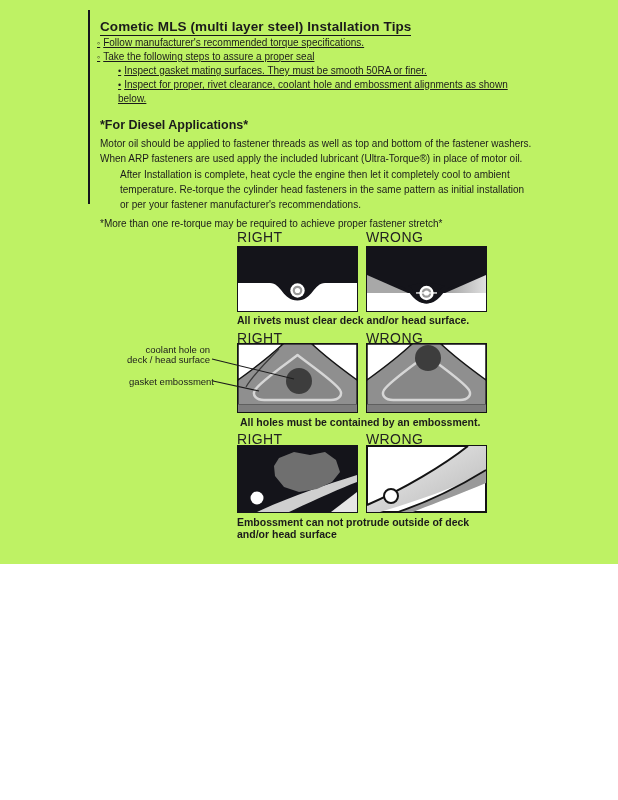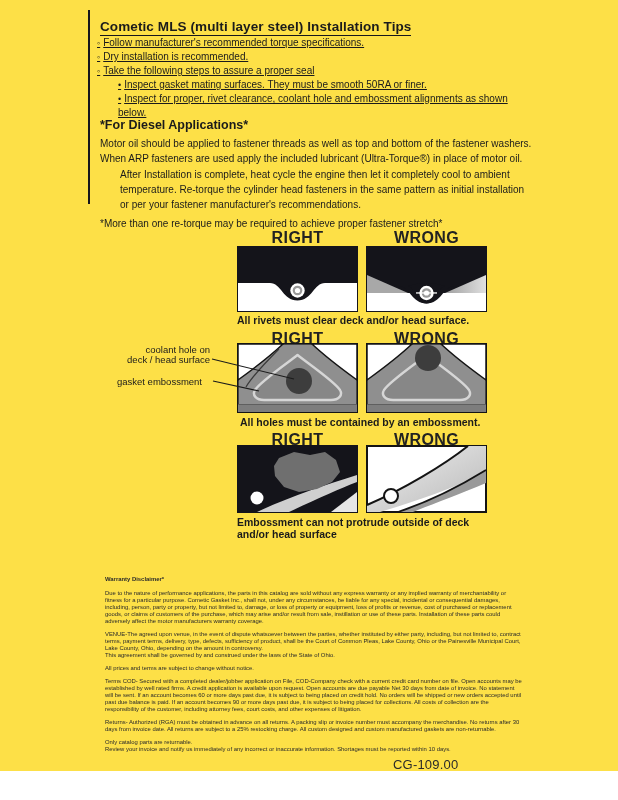--- a/index.html
+++ b/index.html
@@ -1,27 +1,27 @@
 <!DOCTYPE html>
 <html><head>
 <meta charset="utf-8">
 <style>
   html,body{margin:0;padding:0;background:#ffffff;}
-  .page{position:relative;width:618px;height:771px;background:#fde047;overflow:hidden;
+  .page{position:relative;width:618px;height:564px;background:#bef264;overflow:hidden;
         font-family:"Liberation Sans","DejaVu Sans",sans-serif;color:#1b1b1b;}
   .abs{position:absolute;}
   .rule-v{background:#16161c;}
   .title{font-size:13.5px;font-weight:bold;border-bottom:1.6px solid #16161c;padding-bottom:1px;display:inline-block;letter-spacing:0.1px;}
   .bullets{font-size:10px;line-height:13px;}
   .b::before{content:"◦";margin-right:3px;font-size:9px;}
   .sb{padding-left:21px;}
   .sb::before{content:"•";margin-right:3px;font-size:9px;}
   .diesel-h{font-size:12.5px;font-weight:bold;}
   .para{font-size:10px;line-height:15.2px;white-space:pre-line;width:432px;}
-  .rw-label{font-size:16px;font-weight:bold;letter-spacing:0.4px;width:121px;text-align:center;color:#222;}
+  .rw-label{font-size:14px;font-weight:normal;letter-spacing:0.4px;width:121px;color:#222;}
   .caption{font-size:10.5px;font-weight:bold;white-space:pre-line;line-height:11.5px;}
   .annot{font-size:9.5px;line-height:10px;width:114px;text-align:right;white-space:pre-line;color:#1b1b1b;}
   .panel{display:block;}
   .disc{font-size:5.9px;line-height:7px;width:418px;color:#2a2a2a;}
   .disc .dp{margin:0 0 6px 0;white-space:pre-line;}
   .disc .disc-h{font-weight:bold;margin:0 0 7px 0;}
   .pageno{font-size:13px;color:#2a2a2a;letter-spacing:0.2px;}
   svg{display:block;}
 </style>
 </head>
@@ -30,21 +30,20 @@
 <div class="page">
 
   <div class="abs rule-v" style="left:88px;top:10px;width:1.6px;height:194px;"></div>
 
   <div class="abs" style="left:100px;top:17px;">
     <span class="title">Cometic MLS (multi layer steel) Installation Tips</span>
   </div>
 
   <div class="abs bullets" style="left:97px;top:36px;width:440px;text-decoration:underline;">
     <div class="b">Follow manufacturer's recommended torque specifications.</div>
-    <div class="b">Dry installation is recommended.</div>
     <div class="b">Take the following steps to assure a proper seal</div>
     <div class="sb">Inspect gasket mating surfaces.  They must be smooth 50RA or finer.</div>
     <div class="sb">Inspect for proper, rivet clearance, coolant hole and embossment alignments as shown below.</div>
   </div>
 
   <div class="abs para" style="left:100px;top:136px;">Motor oil should be applied to fastener threads as well as top and bottom of the fastener washers.
 When ARP fasteners are used apply the included lubricant (Ultra-Torque®) in place of motor oil.</div>
   <div class="abs diesel-h" style="left:100px;top:118px;">*For Diesel Applications*</div>
   <div class="abs para" style="left:100px;top:167px;margin-left:20px;">After Installation is complete, heat cycle the engine then let it completely cool to ambient
 temperature. Re-torque the cylinder head fasteners in the same pattern as initial installation
@@ -84,21 +83,21 @@
     <rect x="50" y="46.2" width="21" height="1.5" fill="#ffffff" opacity="0.85"></rect>
   </svg>
 
   <div class="abs caption" style="left:237px;top:315px;text-align:right;">All rivets must clear deck and/or head surface.</div>
 
   <div class="abs rw-label" style="left:237px;top:330px;">RIGHT</div>
   <div class="abs rw-label" style="left:366px;top:330px;">WRONG</div>
 
   <div class="abs annot" style="left:96px;top:345px;">coolant hole on
 deck / head surface</div>
-  <div class="abs annot" style="left:88px;top:377px;">gasket embossment</div>
+  <div class="abs annot" style="left:100px;top:377px;">gasket embossment</div>
 
   <svg class="abs panel" style="left:237px;top:343px;" width="121" height="70" viewBox="0 0 121 70">
     <rect x="0.8" y="0.8" width="119.4" height="68.4" fill="#8f8f8f" stroke="#141414" stroke-width="1.6"></rect>
     <path d="M1,1 H46 Q30,16 1,37 Z" fill="#ffffff" stroke="#141414" stroke-width="1.5"></path>
     <path d="M120,1 H75 Q91,16 120,37 Z" fill="#ffffff" stroke="#141414" stroke-width="1.5"></path>
     <path d="M42,6 C32,16 16,32 9,44" stroke="#3a3a3a" stroke-width="1.2" fill="none"></path>
     <path d="M60.5,12 C52,19 24,38 18,47 C15,52 19,57 27,57 H94 C102,57 106,52 103,47 C97,38 69,19 60.5,12 Z" fill="#878787" stroke="#d6d6d6" stroke-width="2.4" stroke-linejoin="round"></path>
     <circle cx="62" cy="38" r="13" fill="#3d3d3d"></circle>
     <rect x="1" y="61.5" width="119" height="7.5" fill="#7d7d7d"></rect>
     <line x1="1" y1="61.5" x2="120" y2="61.5" stroke="#5f5f5f" stroke-width="1"></line>

